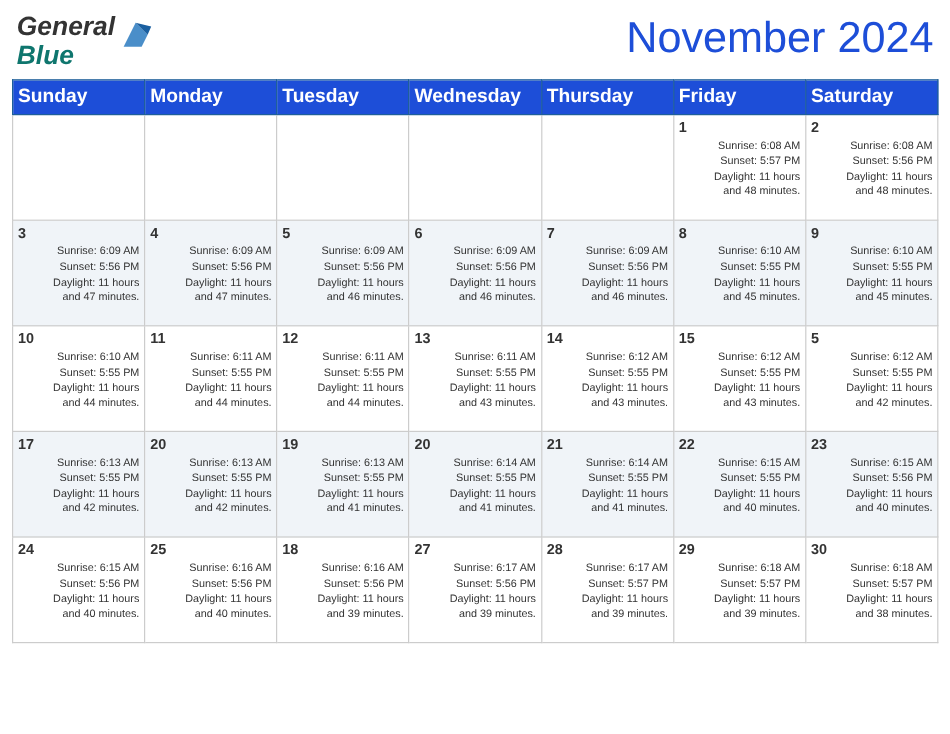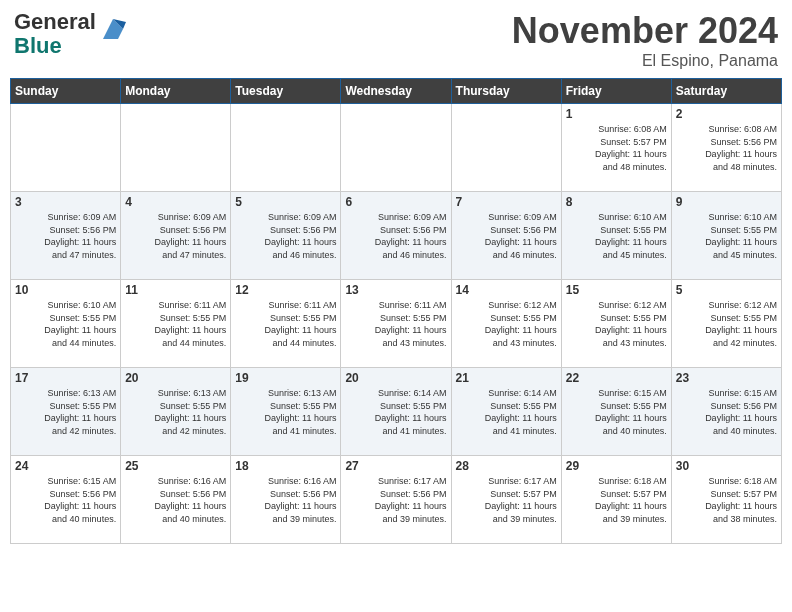--- a/index.html
+++ b/index.html
@@ -14,50 +14,51 @@
       display: flex;
       justify-content: space-between;
       align-items: flex-start;
       margin-bottom: 8px;
       padding: 0 4px;
     }
     .logo {
       display: flex;
       flex-direction: column;
       align-items: flex-end;
+      font-style: italic;
     }
     .logo-text {
       font-size: 22px;
       font-weight: bold;
       color: #333;
       line-height: 1.1;
     }
     .logo-text span.blue { color: #0f766e; }
     .title-area {
       text-align: right;
     }
     .month-title {
       font-size: 36px;
-      font-weight: bold;
-      color: #404040;
+      font-weight: normal;
+      color: #1d4ed8;
       text-align: center;
     }
     .location {
       font-size: 16px;
       color: #555;
     }
     table {
       width: 100%;
       border-collapse: collapse;
       table-layout: fixed;
     }
     thead th {
-      background-color: #404040;
+      background-color: #1d4ed8;
       color: #fff;
-      font-size: 12px;
+      font-size: 16px;
       font-weight: bold;
       padding: 5px 4px;
       border: 1px solid #1e5f9a;
       text-align: left;
     }
     tbody td {
       border: 1px solid #ccc;
       vertical-align: top;
       padding: 3px 4px;
       font-size: 9.5px;
@@ -93,21 +94,20 @@
         <span>General</span><br><span class="blue">Blue</span>
       </span>
       <svg width="30" height="30" viewBox="0 0 30 30" style="margin-left:2px; margin-top:-10px;">
         <polygon points="5,25 15,5 25,15 20,25" fill="#2a7abf" opacity="0.85"></polygon>
         <polygon points="15,5 25,15 28,8" fill="#1a5fa0"></polygon>
       </svg>
     </div>
   </div>
   <div class="title-area">
     <div class="month-title">November 2024</div>
-    <div class="location">El Espino, Panama</div>
   </div>
 </div>
 
 <table>
   <thead>
     <tr id="thead-row">
     <th>Sunday</th>
         <th>Monday</th>
         <th>Tuesday</th>
         <th>Wednesday</th>

